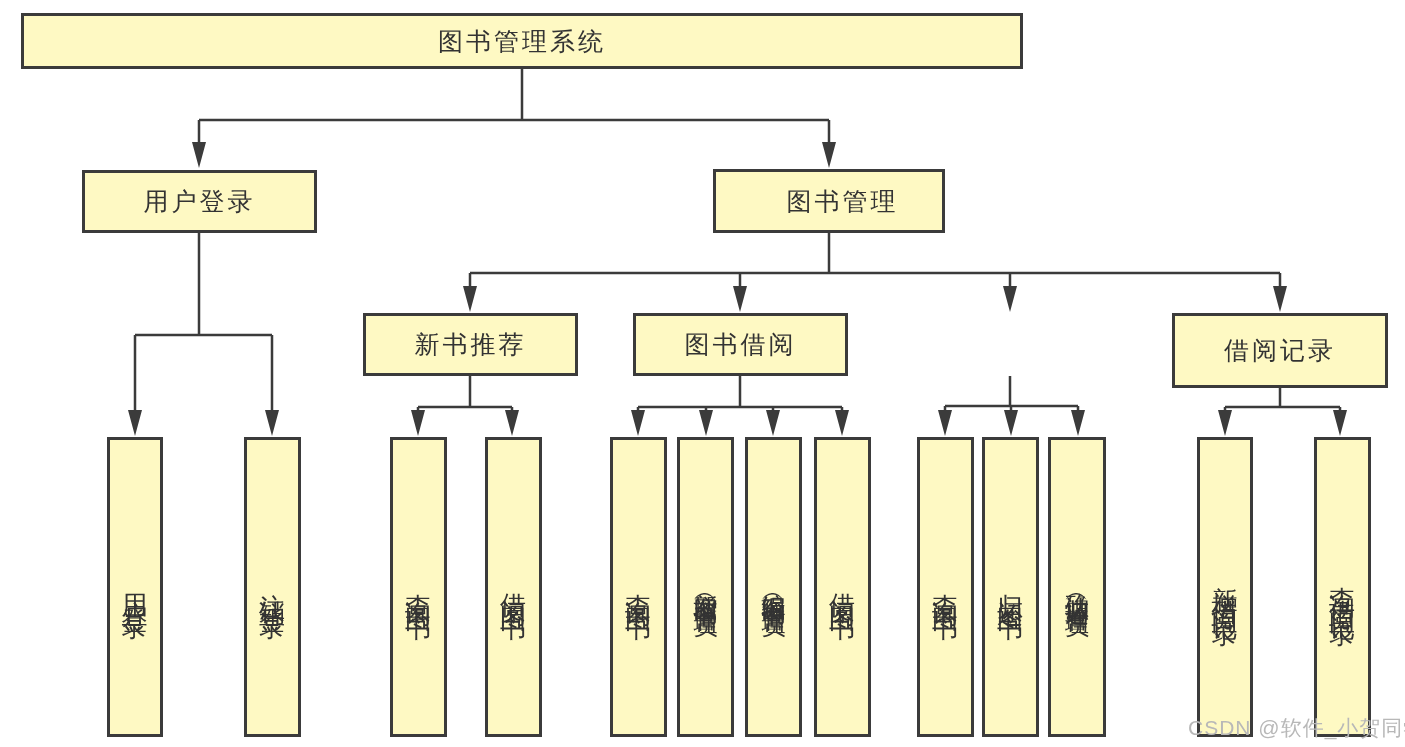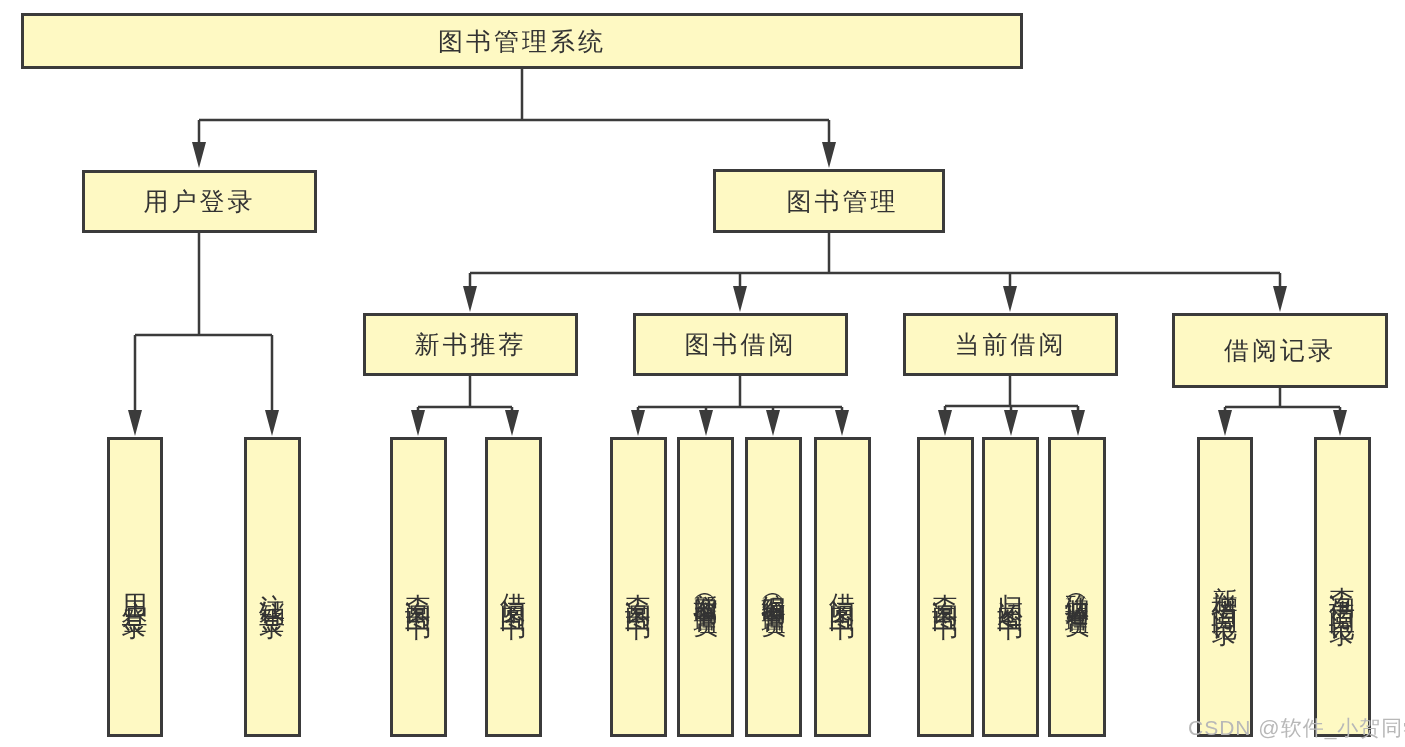--- a/index.html
+++ b/index.html
@@ -109,23 +109,20 @@
   <div class="node hnode n-book-mgmt">
     <span>图书管理</span>
   </div>
 
   <div class="node hnode n-recommend">
     <span>新书推荐</span>
   </div>
   <div class="node hnode n-borrowing">
     <span>图书借阅</span>
   </div>
-  <div class="node hnode n-current">
-    <span>当前借阅</span>
-  </div>
   <div class="node hnode n-records">
     <span>借阅记录</span>
   </div>
 
   <div class="node leaf lf1">
     <span>用户登录</span>
   </div>
   <div class="node leaf lf2">
     <span>注销登录</span>
   </div>

